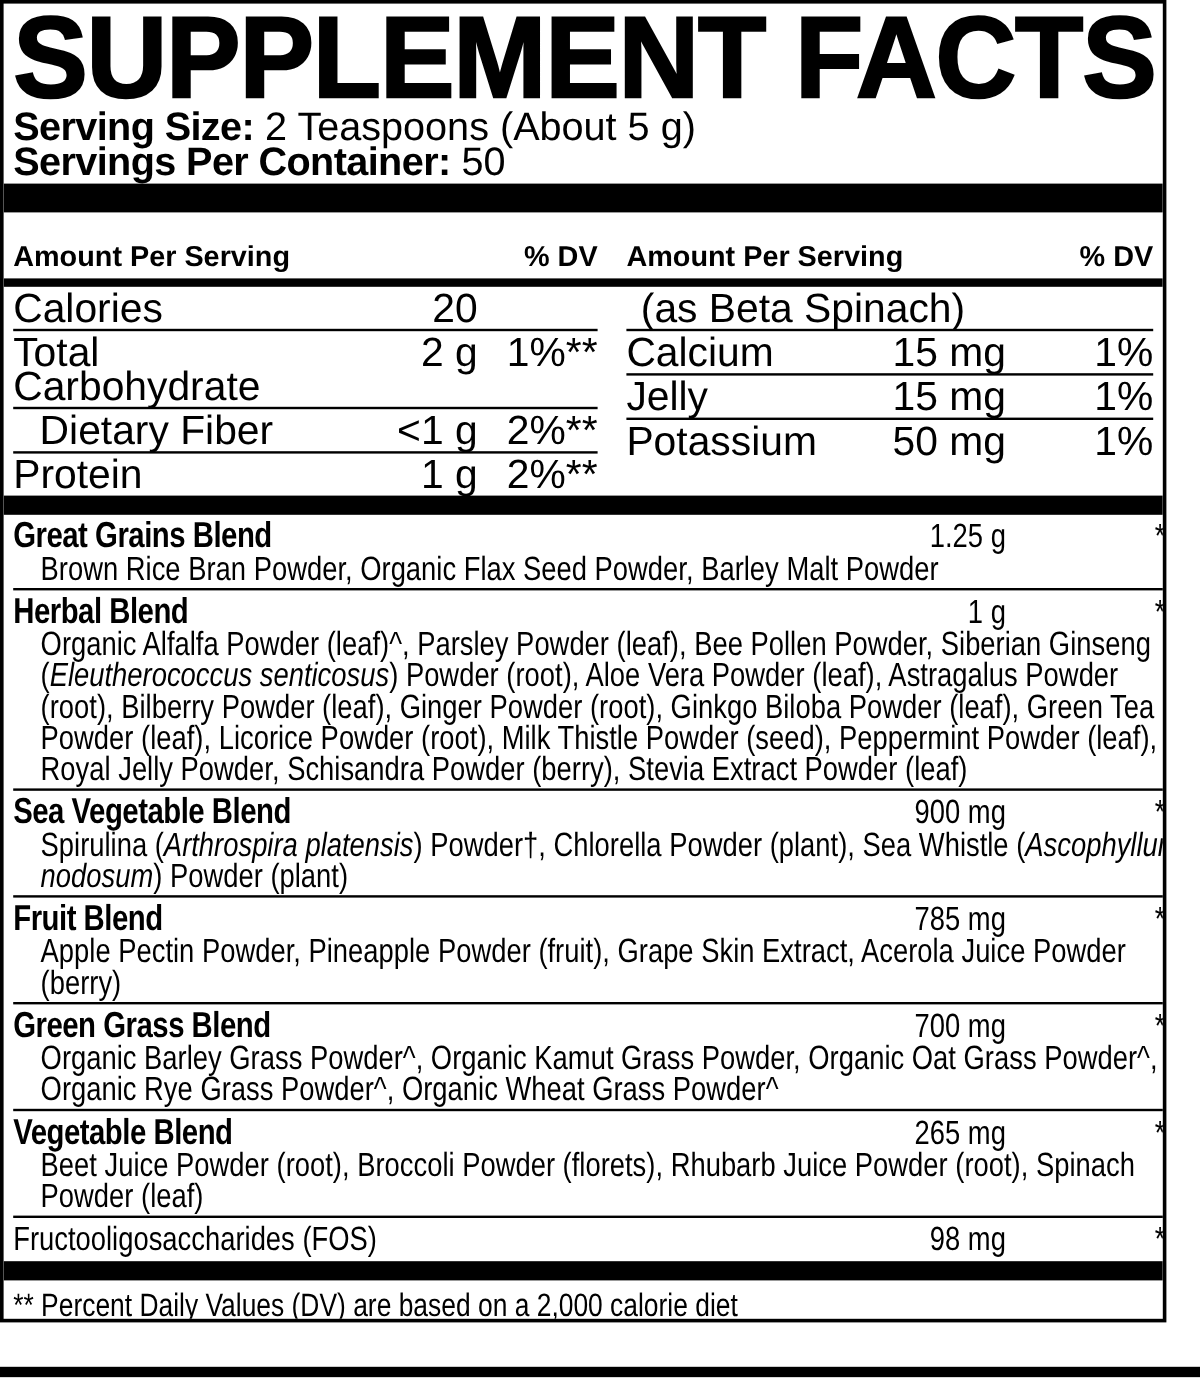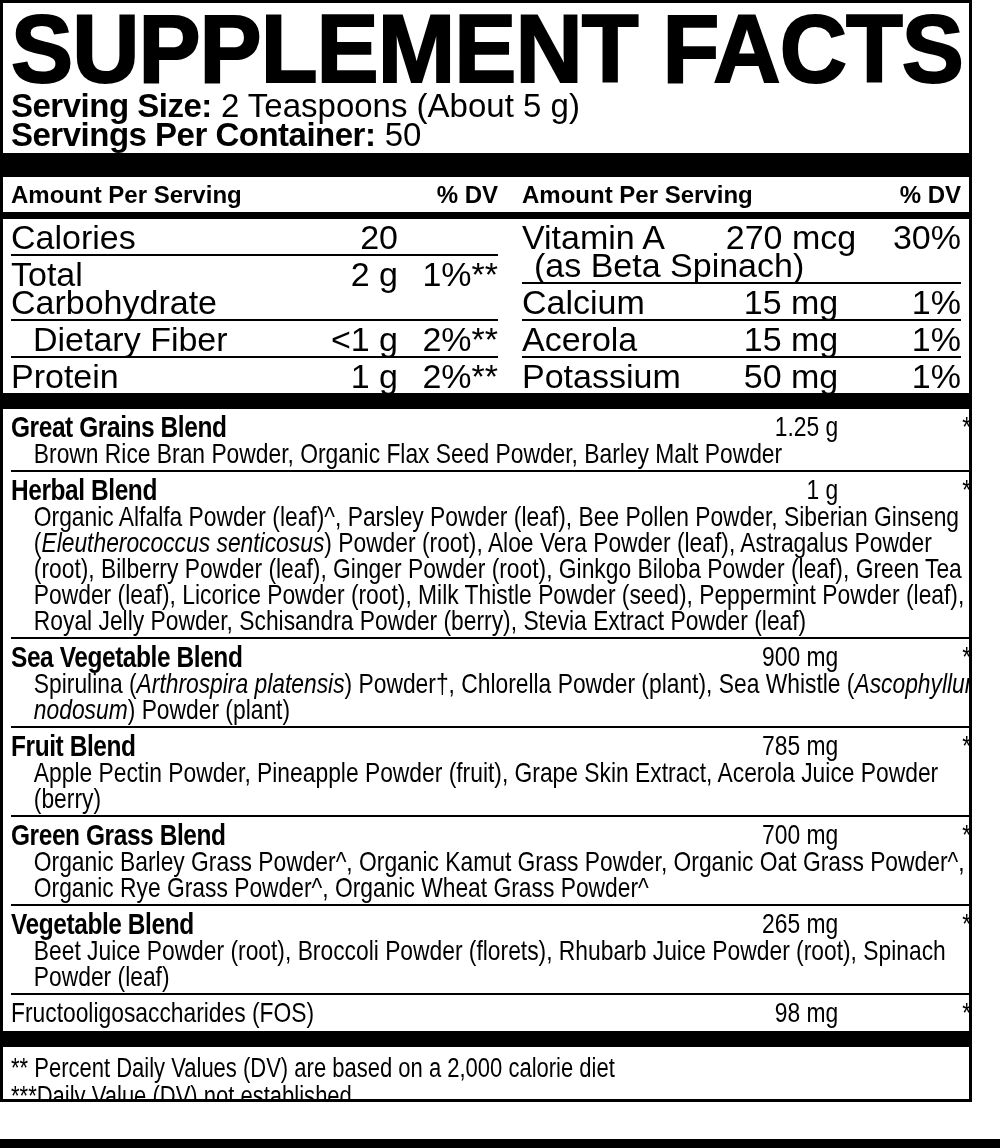--- a/index.html
+++ b/index.html
@@ -20,21 +20,21 @@
   }
   .serv { font-size:33px; line-height:29px; }
   .serv b { letter-spacing:-.5px; }
   .bar1 { height:24px; background:#000; margin:4px -8px 0; }
   .bar  { height:16px; background:#000; margin:0 -8px; }
   .rule-thick { height:7px; background:#000; margin:0 -8px; }
 
   .cols { display:flex; gap:24px; }
   .col-l { width:487px; }
   .col-r { flex:1; }
-  .hdr-row { display:flex; font-weight:bold; font-size:24px; padding:4px 0 3px; }
+  .hdr-row { display:flex; font-weight:bold; font-size:24px; padding:24px 0 3px; }
   .hdr-amount { flex:1; }
   .hdr-dv { text-align:left; }
 
   .n-row { border-bottom:2px solid #000; padding:4px 0 3px; font-size:34px; line-height:28px; }
   .n-row:last-child { border-bottom:none; }
   .n-main { display:flex; }
   .n-name { flex:1; }
   .n-name.indent { padding-left:22px; }
   .n-sub { padding-left:12px; }
   .col-l .n-amt { width:130px; text-align:right; }
@@ -119,37 +119,32 @@
           <div class="n-row">
             <div class="n-main">
               <span class="n-name">Protein</span>
               <span class="n-amt">1 g</span>
               <span class="n-dv">2%**</span>
             </div>
           </div>
         </div>
       <div class="col-r" id="right-rows">
           <div class="n-row">
-            <div class="n-main">
-              <span class="n-name">Vitamin A</span>
-              <span class="n-amt">270 mcg</span>
-              <span class="n-dv">30%</span>
-            </div>
             <div class="n-sub">(as Beta Spinach)</div>
           </div>
           <div class="n-row">
             <div class="n-main">
               <span class="n-name">Calcium</span>
               <span class="n-amt">15 mg</span>
               <span class="n-dv">1%</span>
             </div>
           </div>
           <div class="n-row">
             <div class="n-main">
-              <span class="n-name">Acerola</span>
+              <span class="n-name">Jelly</span>
               <span class="n-amt">15 mg</span>
               <span class="n-dv">1%</span>
             </div>
           </div>
           <div class="n-row">
             <div class="n-main">
               <span class="n-name">Potassium</span>
               <span class="n-amt">50 mg</span>
               <span class="n-dv">1%</span>
             </div>

